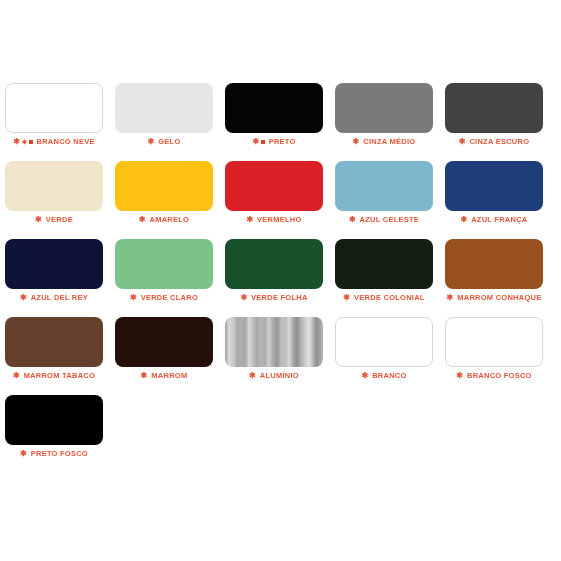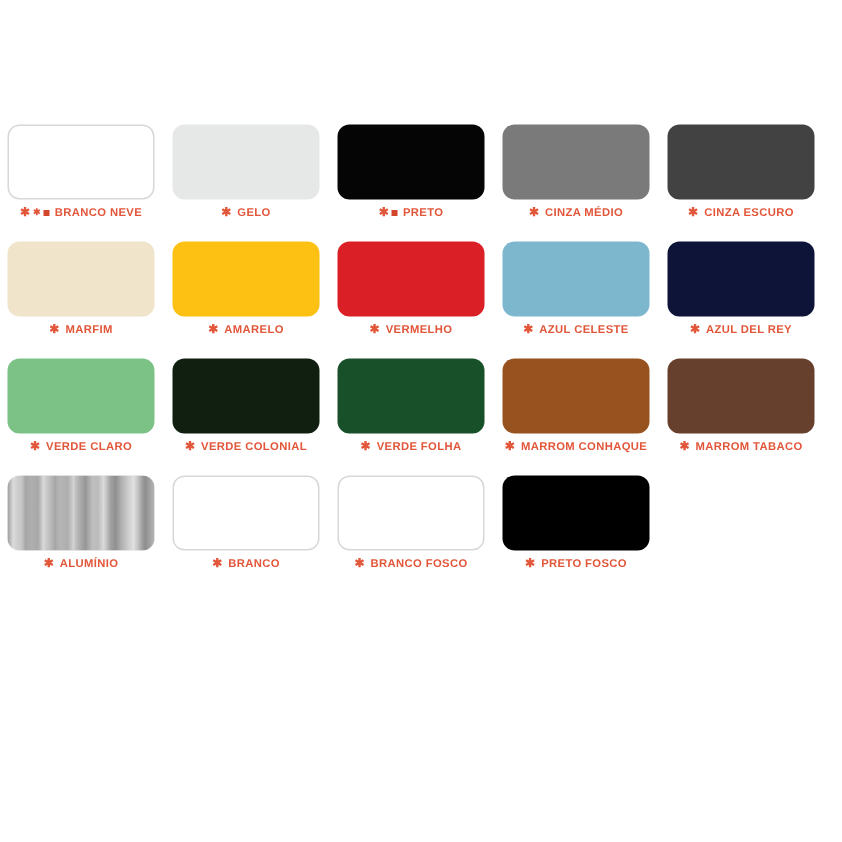--- a/index.html
+++ b/index.html
@@ -138,57 +138,65 @@
       <div class="swatch-cell">
         <div class="swatch-chip" style="background-color: rgb(122, 122, 122);"></div>
         <div class="swatch-label"><span class="label-markers"><span class="mk mk-star-lg">✱</span></span><span class="label-text">CINZA MÉDIO</span></div>
       </div>
       <div class="swatch-cell">
         <div class="swatch-chip" style="background-color: rgb(66, 66, 66);"></div>
         <div class="swatch-label"><span class="label-markers"><span class="mk mk-star-lg">✱</span></span><span class="label-text">CINZA ESCURO</span></div>
       </div>
       <div class="swatch-cell">
         <div class="swatch-chip" style="background-color: rgb(240, 228, 203);"></div>
-        <div class="swatch-label"><span class="label-markers"><span class="mk mk-star-lg">✱</span></span><span class="label-text">MARFIM</span></div>
+        <div class="swatch-label"><span class="label-markers"><span class="mk mk-star-lg">✱</span></span><span class="label-text">VERDE</span></div>
       </div>
       <div class="swatch-cell">
         <div class="swatch-chip" style="background-color: rgb(253, 193, 19);"></div>
         <div class="swatch-label"><span class="label-markers"><span class="mk mk-star-lg">✱</span></span><span class="label-text">AMARELO</span></div>
       </div>
       <div class="swatch-cell">
         <div class="swatch-chip" style="background-color: rgb(218, 31, 38);"></div>
         <div class="swatch-label"><span class="label-markers"><span class="mk mk-star-lg">✱</span></span><span class="label-text">VERMELHO</span></div>
       </div>
       <div class="swatch-cell">
         <div class="swatch-chip" style="background-color: rgb(125, 183, 205);"></div>
         <div class="swatch-label"><span class="label-markers"><span class="mk mk-star-lg">✱</span></span><span class="label-text">AZUL CELESTE</span></div>
       </div>
       <div class="swatch-cell">
+        <div class="swatch-chip" style="background-color: rgb(29, 61, 123);"></div>
+        <div class="swatch-label"><span class="label-markers"><span class="mk mk-star-lg">✱</span></span><span class="label-text">AZUL FRANÇA</span></div>
+      </div>
+      <div class="swatch-cell">
         <div class="swatch-chip" style="background-color: rgb(13, 20, 56);"></div>
         <div class="swatch-label"><span class="label-markers"><span class="mk mk-star-lg">✱</span></span><span class="label-text">AZUL DEL REY</span></div>
       </div>
       <div class="swatch-cell">
         <div class="swatch-chip" style="background-color: rgb(124, 193, 134);"></div>
         <div class="swatch-label"><span class="label-markers"><span class="mk mk-star-lg">✱</span></span><span class="label-text">VERDE CLARO</span></div>
       </div>
       <div class="swatch-cell">
+        <div class="swatch-chip" style="background-color: rgb(24, 80, 41);"></div>
+        <div class="swatch-label"><span class="label-markers"><span class="mk mk-star-lg">✱</span></span><span class="label-text">VERDE FOLHA</span></div>
+      </div>
+      <div class="swatch-cell">
         <div class="swatch-chip" style="background-color: rgb(17, 31, 17);"></div>
         <div class="swatch-label"><span class="label-markers"><span class="mk mk-star-lg">✱</span></span><span class="label-text">VERDE COLONIAL</span></div>
       </div>
       <div class="swatch-cell">
-        <div class="swatch-chip" style="background-color: rgb(24, 80, 41);"></div>
-        <div class="swatch-label"><span class="label-markers"><span class="mk mk-star-lg">✱</span></span><span class="label-text">VERDE FOLHA</span></div>
-      </div>
-      <div class="swatch-cell">
         <div class="swatch-chip" style="background-color: rgb(151, 82, 31);"></div>
         <div class="swatch-label"><span class="label-markers"><span class="mk mk-star-lg">✱</span></span><span class="label-text">MARROM CONHAQUE</span></div>
       </div>
       <div class="swatch-cell">
         <div class="swatch-chip" style="background-color: rgb(103, 64, 45);"></div>
         <div class="swatch-label"><span class="label-markers"><span class="mk mk-star-lg">✱</span></span><span class="label-text">MARROM TABACO</span></div>
+      </div>
+      <div class="swatch-cell">
+        <div class="swatch-chip" style="background-color: rgb(37, 16, 9);"></div>
+        <div class="swatch-label"><span class="label-markers"><span class="mk mk-star-lg">✱</span></span><span class="label-text">MARROM</span></div>
       </div>
       <div class="swatch-cell">
         <div class="swatch-chip tex-aluminio"></div>
         <div class="swatch-label"><span class="label-markers"><span class="mk mk-star-lg">✱</span></span><span class="label-text">ALUMÍNIO</span></div>
       </div>
       <div class="swatch-cell">
         <div class="swatch-chip bordered" style="background-color: rgb(255, 255, 255);"></div>
         <div class="swatch-label"><span class="label-markers"><span class="mk mk-star-lg">✱</span></span><span class="label-text">BRANCO</span></div>
       </div>
       <div class="swatch-cell">

